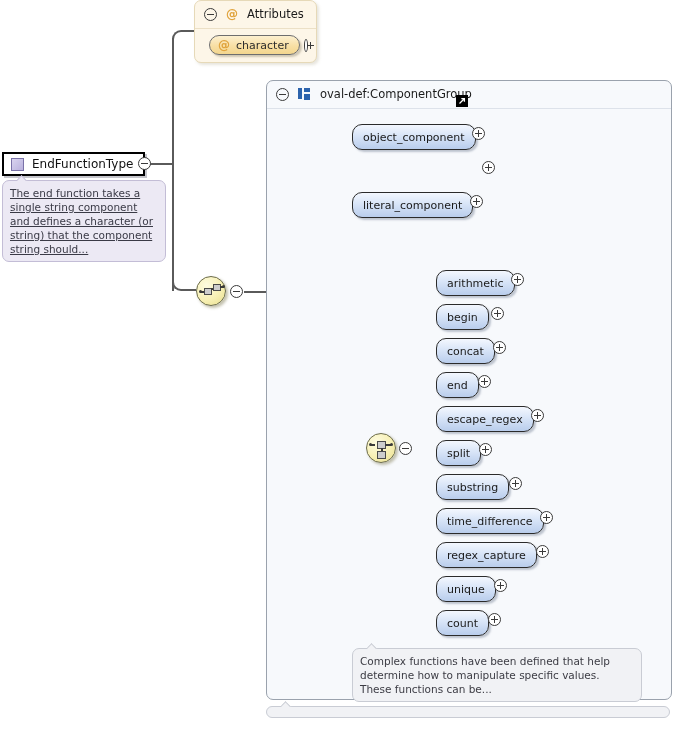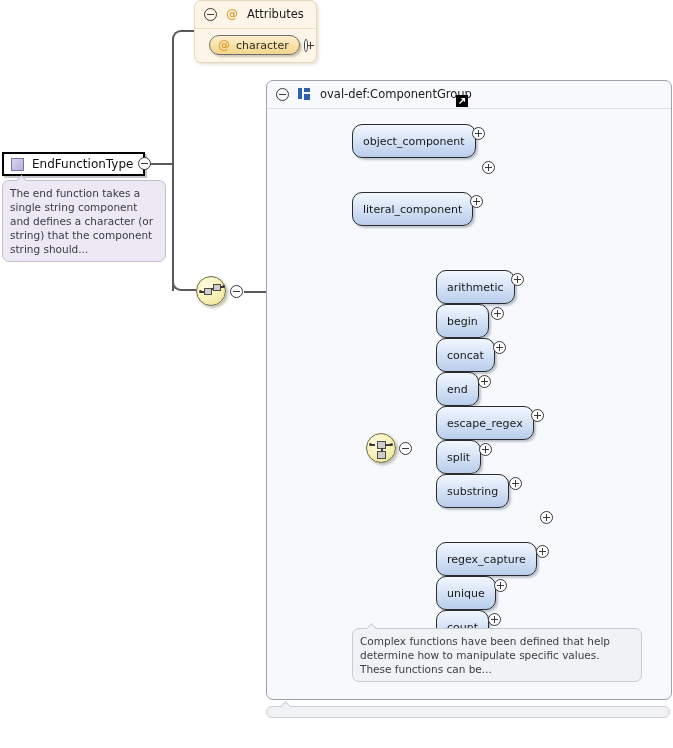--- a/index.html
+++ b/index.html
@@ -144,21 +144,21 @@
     background: #000;
     border: 1px solid #000;
     display: block;
   }
   .ext-link svg { display: block; }
 
   
   .pill {
     position: absolute;
     display: inline-flex; align-items: center; justify-content: flex-end;
-    height: 34px;
+    height: 26px;
     padding: 0 10px;
     background: linear-gradient(to bottom,#f3f7fe 0%, #dae6f8 42%, #b9cdec 100%);
     border: 1px solid #2b2b2b;
     border-radius: 10px;
     font-size: 11px;
     color: #1a1a1a;
     box-shadow: 2px 2px 2px rgba(120,130,150,.45);
     white-space: nowrap;
   }
 
@@ -271,21 +271,21 @@
       <span class="toggle plus" style="position:relative; left:0; top:0; display:inline-block;"></span>
     </div>
   </div>
 
   <div class="typebox" style="left:2px; top:152px;">
     <span class="type-swatch"></span>
     <span>EndFunctionType</span>
   </div>
   <div class="toggle" style="left:138px; top:157px;"></div>
 
-  <div class="bubble purple" style="left:2px; top:180px; width:164px;">
+  <div class="bubble purple" style="left:2px; top:180px; width:164px;text-decoration:underline;">
     <span class="tail"></span>
     <span>The end function takes a single string component and defines a character (or string) that the component string should...</span>
   </div>
 
   <div class="compositor" style="left:196px; top:276px;">
     <span class="comp-ico">
       <s style="left:3px; top:14px; width:5px; height:2px;"></s>
       <b style="left:7px; top:11px; width:8px; height:7px;"></b>
       <s style="left:14px; top:11px; width:3px; height:2px;"></s>
       <b style="left:16px; top:7px; width:8px; height:7px;"></b>
@@ -380,38 +380,41 @@
   <div class="pill" style="left:436px; top:440px;">
     <span>split</span>
   </div>
   <div class="toggle plus" style="left:479px; top:443px;"></div>
 
   <div class="pill" style="left:436px; top:474px;">
     <span>substring</span>
   </div>
   <div class="toggle plus" style="left:509px; top:477px;"></div>
 
+  <div class="pill" style="left:436px; top:508px;">
+    <span>time_difference</span>
+  </div>
   <div class="toggle plus" style="left:540px; top:511px;"></div>
 
   <div class="pill" style="left:436px; top:542px;">
     <span>regex_capture</span>
   </div>
   <div class="toggle plus" style="left:536px; top:545px;"></div>
 
   <div class="pill" style="left:436px; top:576px;">
     <span>unique</span>
   </div>
   <div class="toggle plus" style="left:494px; top:579px;"></div>
 
   <div class="pill" style="left:436px; top:610px;">
     <span>count</span>
   </div>
   <div class="toggle plus" style="left:488px; top:613px;"></div>
 
-  <div class="bubble gray" style="left:352px; top:628px; width:290px;">
+  <div class="bubble gray" style="left:352px; top:648px; width:290px;">
     <span class="tail"></span>
     <span>Complex functions have been defined that help determine how to manipulate specific values. These functions can be...</span>
   </div>
 
   <div class="bubble gray" style="left:266px; top:706px; width:404px;">
     <span class="tail"></span>
   </div>
 
 </div>
 

